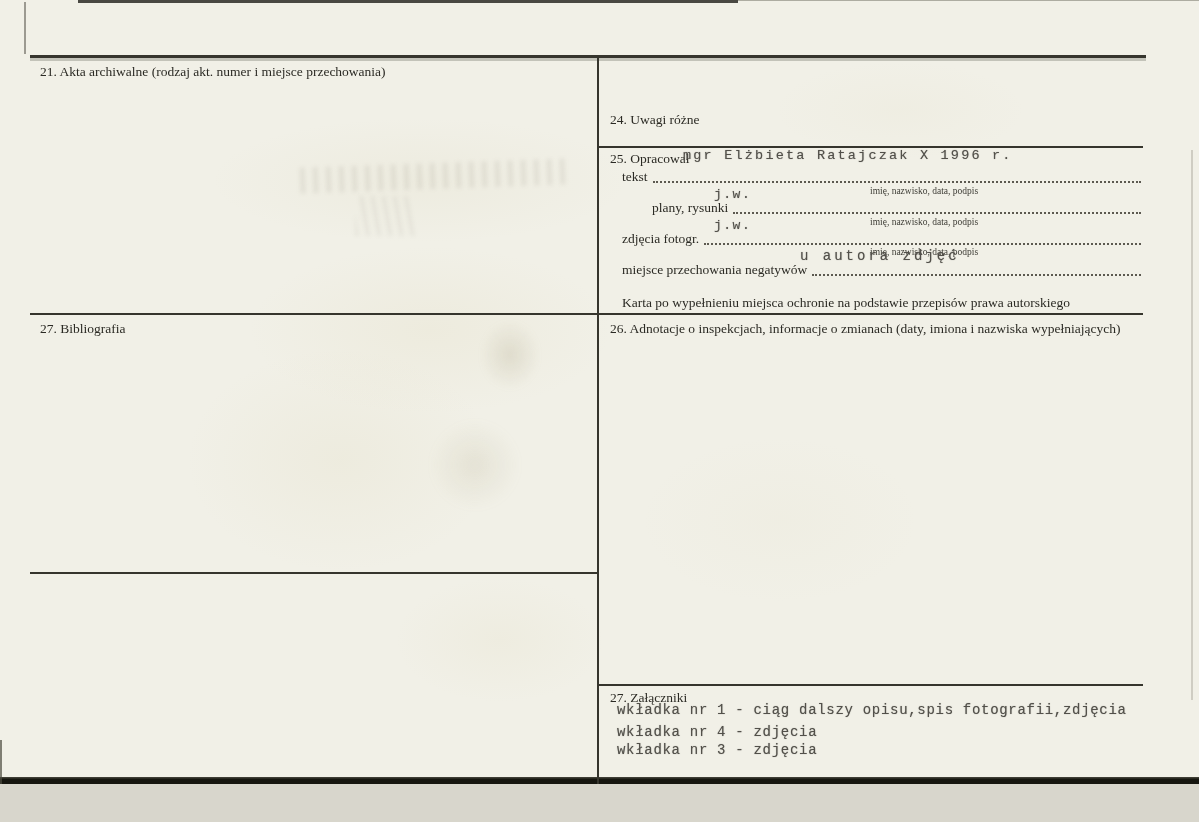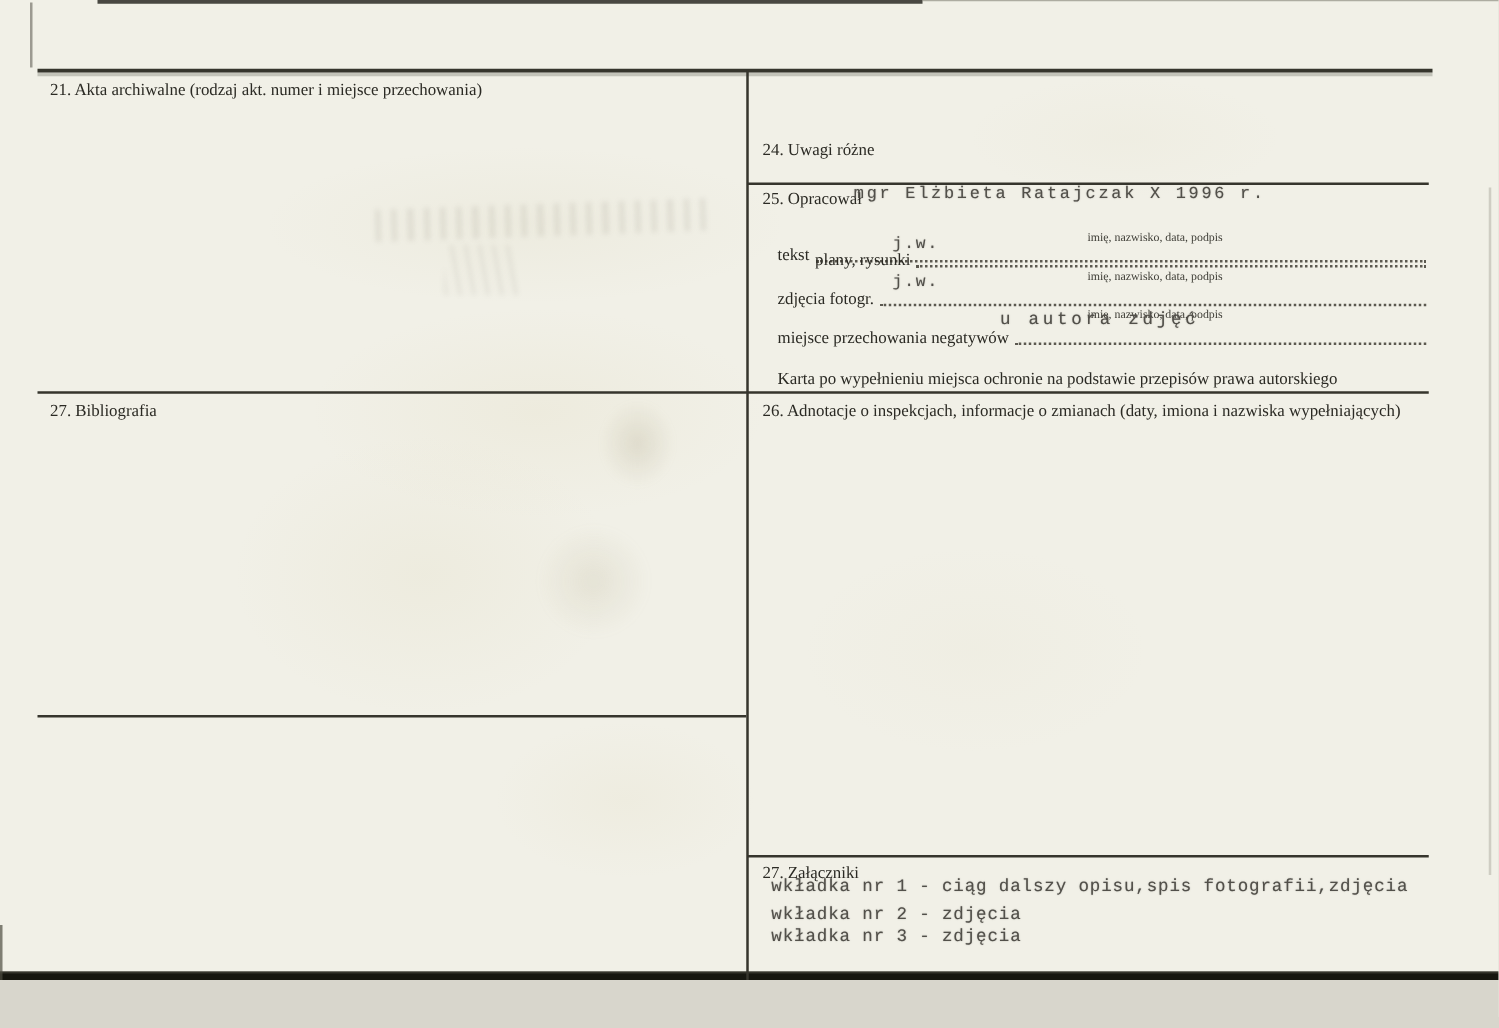--- a/index.html
+++ b/index.html
@@ -61,21 +61,21 @@
 
   <div class="lbl" style="left:40px;top:321px;">27. Bibliografia</div>
 
 
   <div class="lbl" style="left:610px;top:76px;margin-top:36px;">24. Uwagi różne</div>
 
   <div style="position:absolute;left:598px;top:147px;width:601px;height:166px;">
     <div class="lbl" style="left:12px;top:4px;">25. Opracował</div>
     <div class="typed" style="left:85px;top:1px;font-size:13.5px;letter-spacing:2.2px;">mgr Elżbieta Ratajczak X 1996 r.</div>
 
-    <div class="s25row" style="top:21px;margin-top:27px;">
+    <div class="s25row" style="top:21px;">
       <span class="rowlbl">tekst</span>
       <span class="dotted"></span>
     </div>
     <div class="caption" style="left:272px;top:39px;">imię, nazwisko, data, podpis</div>
 
     <div class="typed" style="left:116px;top:40px;font-size:13px;letter-spacing:1.5px;">j.w.</div>
     <div class="s25row" style="top:52px;margin-left:30px;">
       <span class="rowlbl">plany, rysunki</span>
       <span class="dotted"></span>
     </div>
@@ -94,16 +94,16 @@
       <span class="dotted"></span>
     </div>
 
     <div class="lbl" style="left:24px;top:148px;">Karta po wypełnieniu miejsca ochronie na podstawie przepisów prawa autorskiego</div>
   </div>
 
   <div class="lbl" style="left:610px;top:321px;">26. Adnotacje o inspekcjach, informacje o zmianach (daty, imiona i nazwiska wypełniających)</div>
 
   <div class="lbl" style="left:610px;top:690px;">27. Załączniki</div>
   <div class="typed" style="left:617px;top:702px;font-size:14px;letter-spacing:0.7px;text-align:right;">wkładka nr 1 - ciąg dalszy opisu,spis fotografii,zdjęcia</div>
-  <div class="typed" style="left:617px;top:724px;font-size:14px;letter-spacing:0.7px;">wkładka nr 2 - zdjęcia</div>
+  <div class="typed" style="left:617px;top:724px;font-size:14px;letter-spacing:0.7px;">wkładka nr 4 - zdjęcia</div>
   <div class="typed" style="left:617px;top:742px;font-size:14px;letter-spacing:0.7px;text-align:center;">wkładka nr 3 - zdjęcia</div>
 
 </div>
 
 </body></html>

